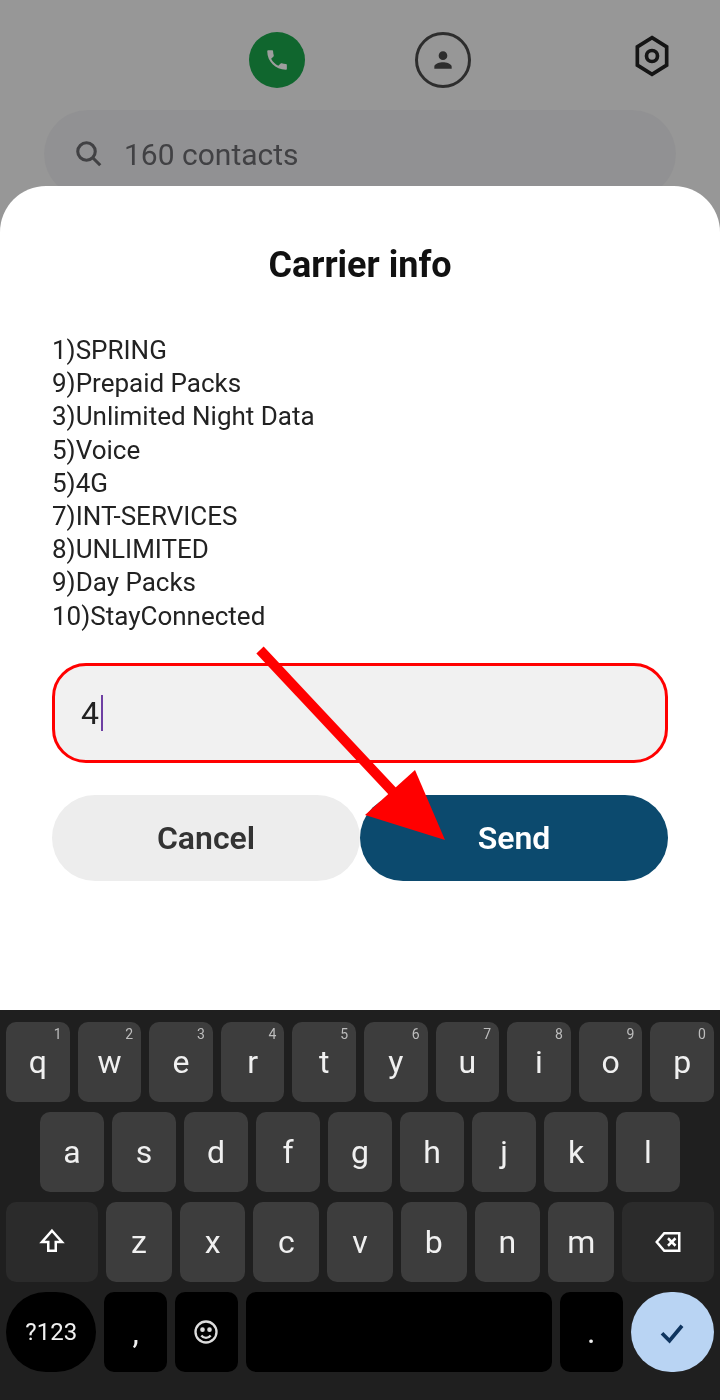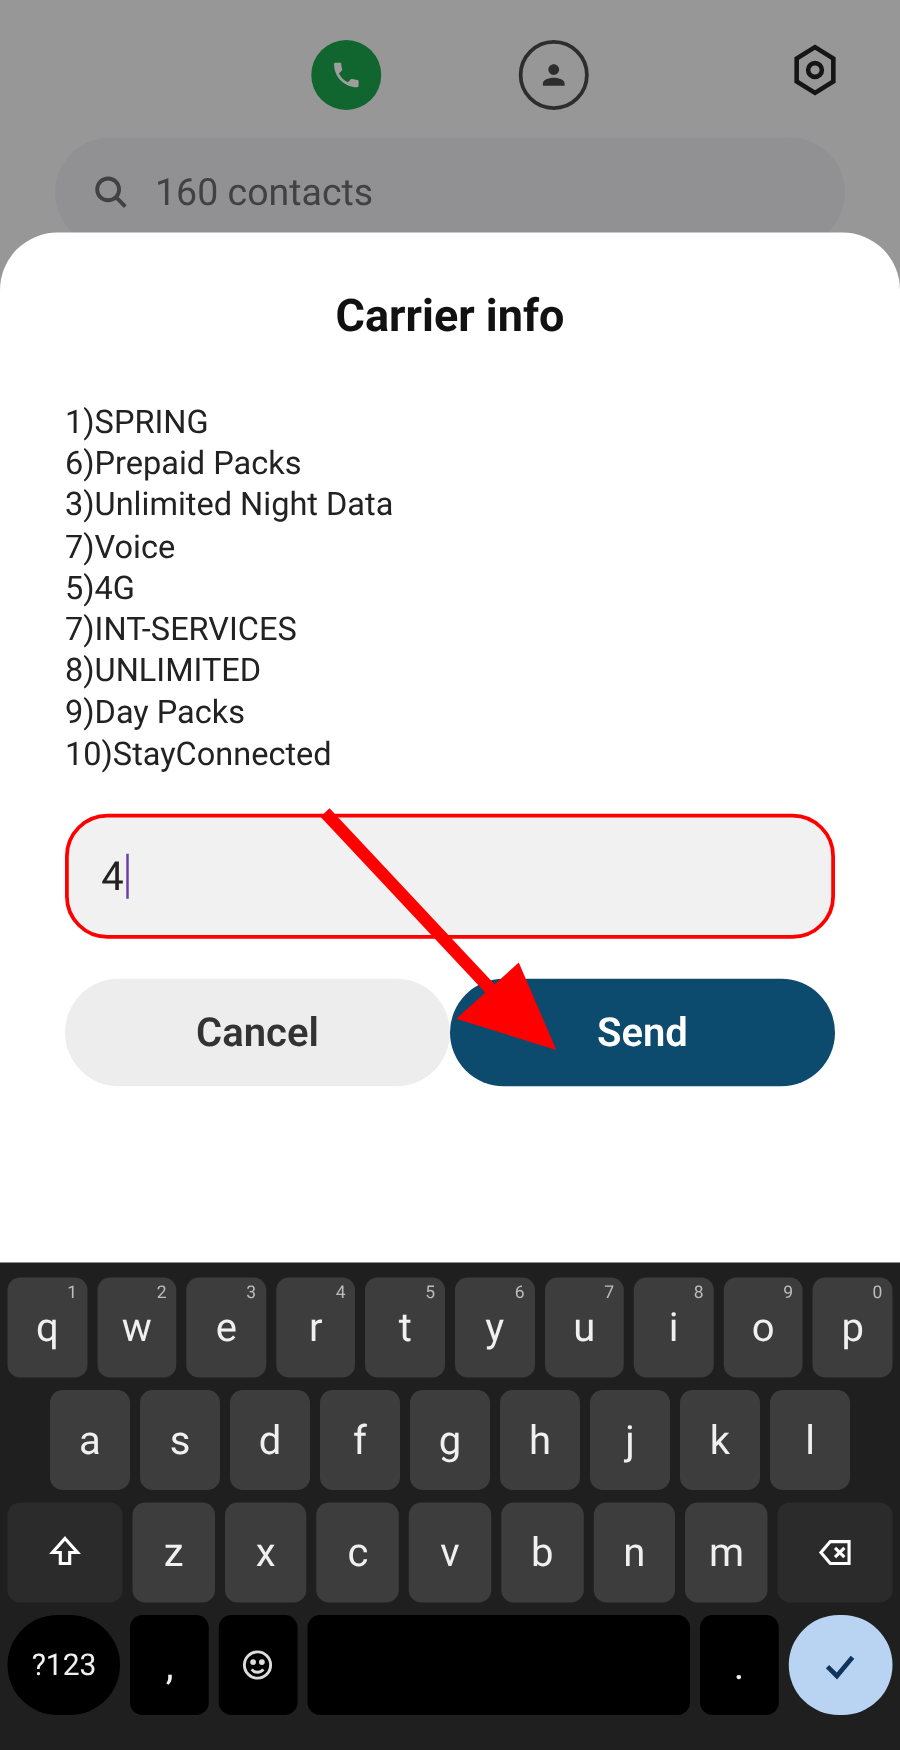--- a/index.html
+++ b/index.html
@@ -50,21 +50,21 @@
   }
 
   
   .sheet {
     position:absolute;
     left:0; right:0;
     top:186px;
     background:#fff;
     border-top-left-radius:46px;
     border-top-right-radius:46px;
-    padding: 46px 52px 30px 52px;
+    padding: 58px 52px 30px 52px;
     box-sizing:border-box;
     height: 999px;
   }
   .sheet-title {
     font-size:36px;
     font-weight:700;
     text-align:center;
     color:#111;
   }
   .menu-list {
@@ -187,23 +187,23 @@
       </svg>
     <span class="stxt">160 contacts</span>
   </div>
 </div>
 <div class="dim-overlay"></div>
 
 <div class="sheet">
   <div class="sheet-title">Carrier info</div>
   <div class="menu-list">
     <div>1)SPRING</div>
-    <div>6)Prepaid Packs</div>
+    <div>9)Prepaid Packs</div>
     <div>3)Unlimited Night Data</div>
-    <div>7)Voice</div>
+    <div>5)Voice</div>
     <div>5)4G</div>
     <div>7)INT-SERVICES</div>
     <div>8)UNLIMITED</div>
     <div>9)Day Packs</div>
     <div>10)StayConnected</div>
   </div>
   <div class="input-wrap">
     <span class="input-val">4</span>
       <span class="caret"></span>
   </div>

